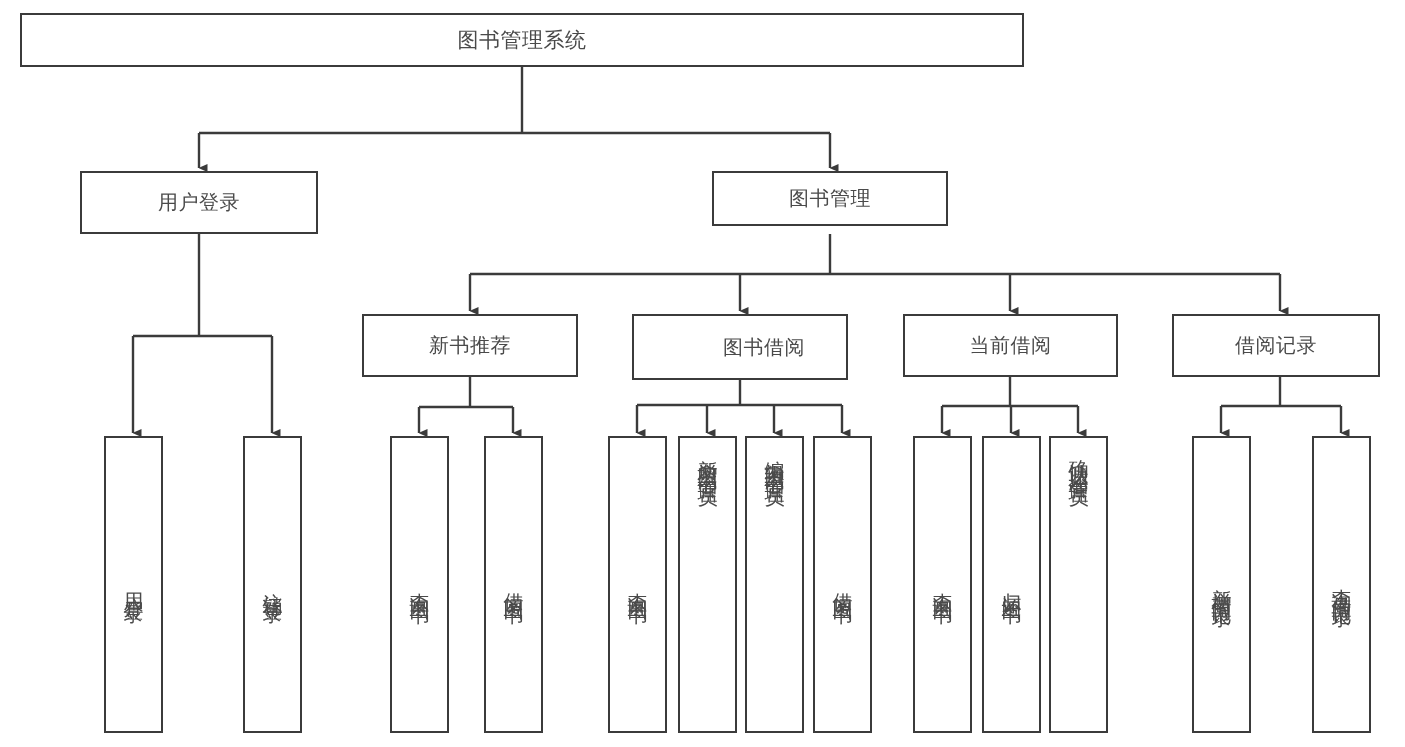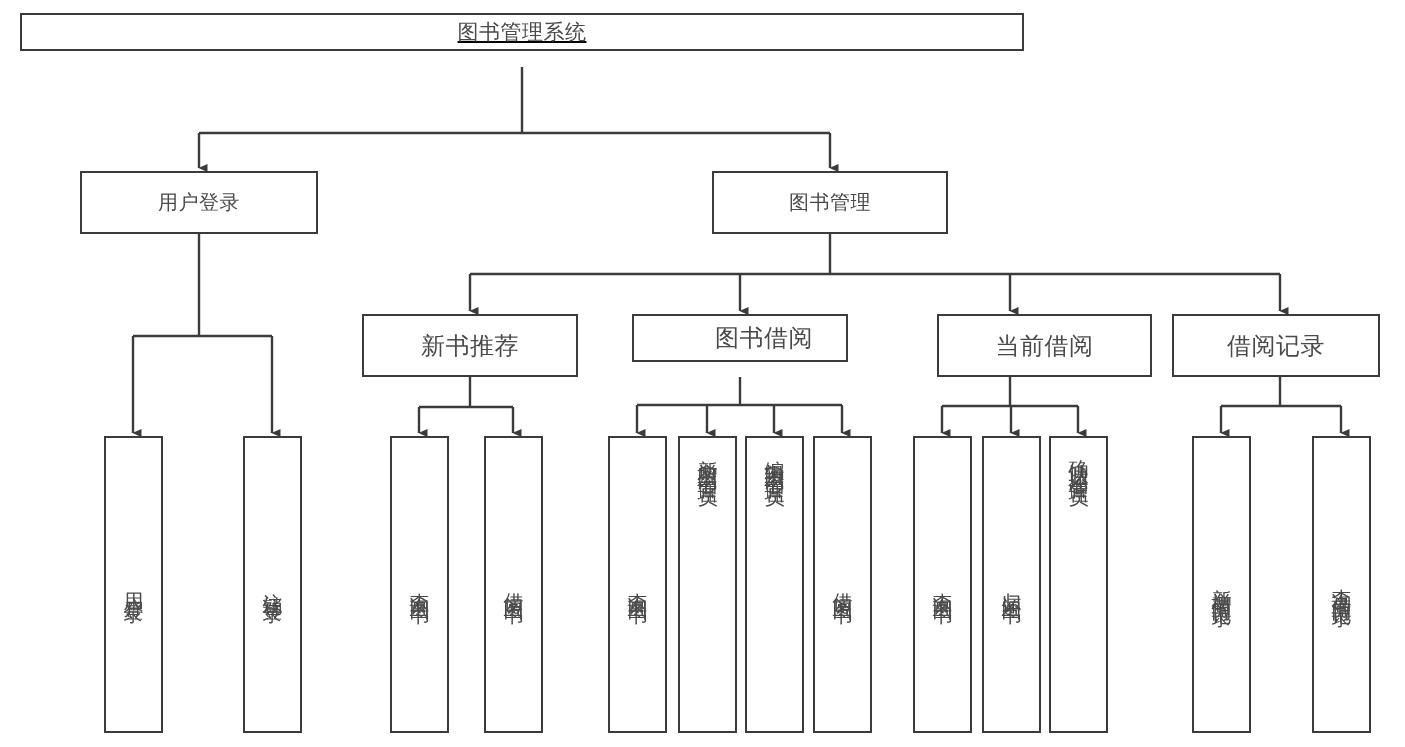--- a/index.html
+++ b/index.html
@@ -35,21 +35,21 @@
     align-items: center;
     justify-content: center;
   }
   .node .node-label {
     color: #4a4a4a;
     letter-spacing: 0.5px;
     white-space: nowrap;
   }
   .node.level-0 .node-label { font-size: 21px; }
   .node.level-1 .node-label { font-size: 20px; }
-  .node.level-2 .node-label { font-size: 24px; }
+  .node.level-2 .node-label { font-size: 20px; }
   
   .node.leaf {
     align-items: flex-start;
     justify-content: center;
     padding-top: 6px;
   }
   .node.leaf .node-label {
     writing-mode: vertical-rl;
     text-orientation: upright;
     font-size: 20px;
@@ -112,36 +112,36 @@
         <line x1="1011" y1="406" x2="1011" y2="433" marker-end="url(#arrowhead)"></line>
         <line x1="1078" y1="406" x2="1078" y2="433" marker-end="url(#arrowhead)"></line>
         <line x1="1280" y1="377" x2="1280" y2="406"></line>
         <line x1="1221" y1="406" x2="1341" y2="406"></line>
         <line x1="1221" y1="406" x2="1221" y2="433" marker-end="url(#arrowhead)"></line>
         <line x1="1341" y1="406" x2="1341" y2="433" marker-end="url(#arrowhead)"></line>
       </g>
   </svg>
 
   <div id="nodes-layer">
-      <div class="node level-0" style="left: 20px; top: 13px; width: 1004px; height: 38px; text-decoration: underline;">
+      <div class="node level-0" style="left: 20px; top: 13px; width: 1004px; height: 54px;">
         <span class="node-label">图书管理系统</span>
       </div>
       <div class="node level-1" style="left: 80px; top: 171px; width: 238px; height: 63px;">
         <span class="node-label">用户登录</span>
       </div>
-      <div class="node level-1" style="left: 712px; top: 171px; width: 236px; height: 63px;">
+      <div class="node level-1" style="left: 712px; top: 171px; width: 236px; height: 55px;">
         <span class="node-label">图书管理</span>
       </div>
       <div class="node level-2" style="left: 362px; top: 314px; width: 216px; height: 63px;">
         <span class="node-label">新书推荐</span>
       </div>
-      <div class="node level-2" style="left: 632px; top: 314px; width: 216px; height: 48px; padding-left: 48px;">
+      <div class="node level-2" style="left: 632px; top: 314px; width: 216px; height: 66px; padding-left: 48px;">
         <span class="node-label">图书借阅</span>
       </div>
-      <div class="node level-2" style="left: 937px; top: 314px; width: 215px; height: 63px;">
+      <div class="node level-2" style="left: 903px; top: 314px; width: 215px; height: 63px;">
         <span class="node-label">当前借阅</span>
       </div>
       <div class="node level-2" style="left: 1172px; top: 314px; width: 208px; height: 63px;">
         <span class="node-label">借阅记录</span>
       </div>
       <div class="node level-3 leaf centered" style="left: 104px; top: 436px; width: 59px; height: 297px;">
         <span class="node-label">用户登录</span>
       </div>
       <div class="node level-3 leaf centered" style="left: 243px; top: 436px; width: 59px; height: 297px;">
         <span class="node-label">注销登录</span>

